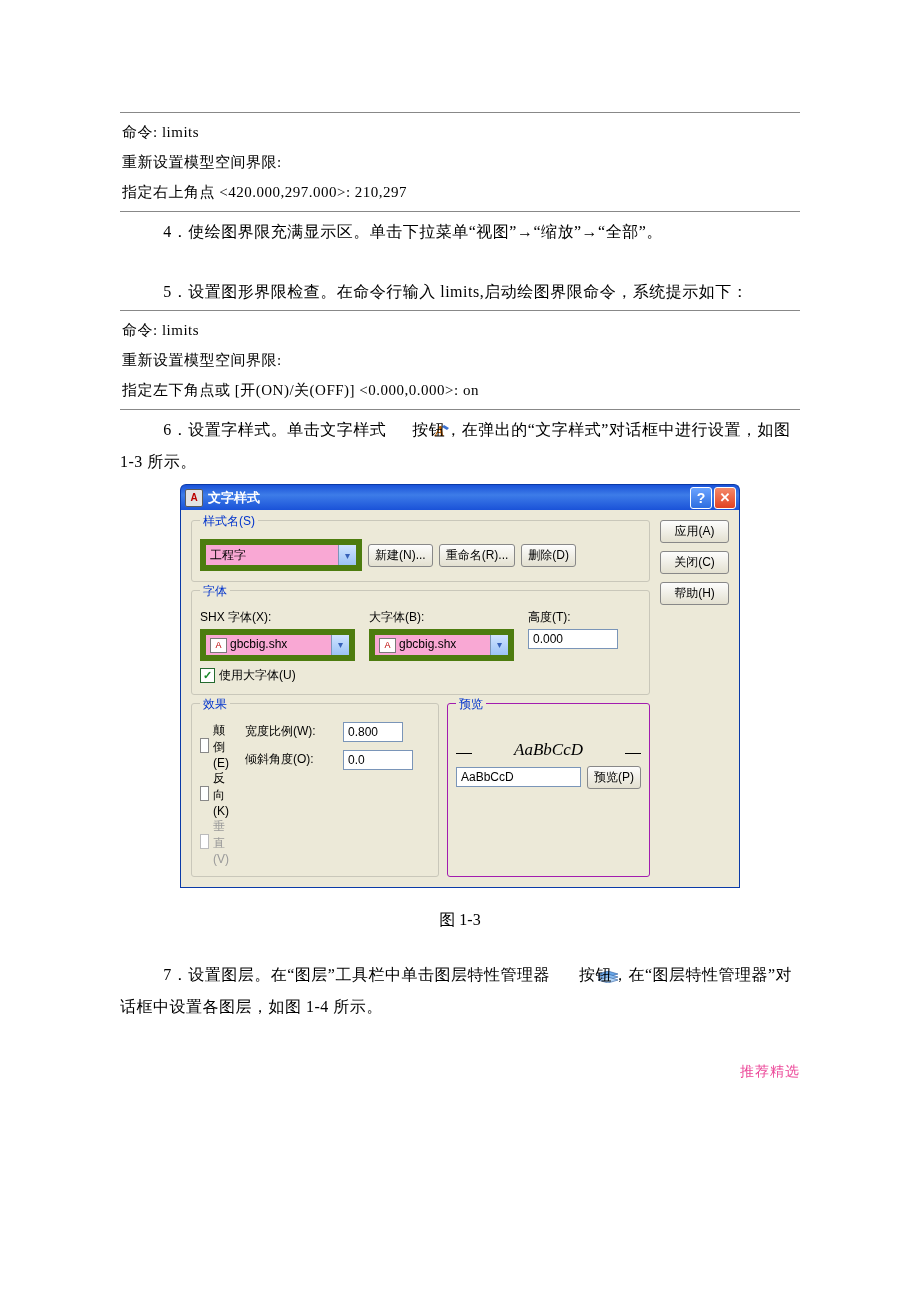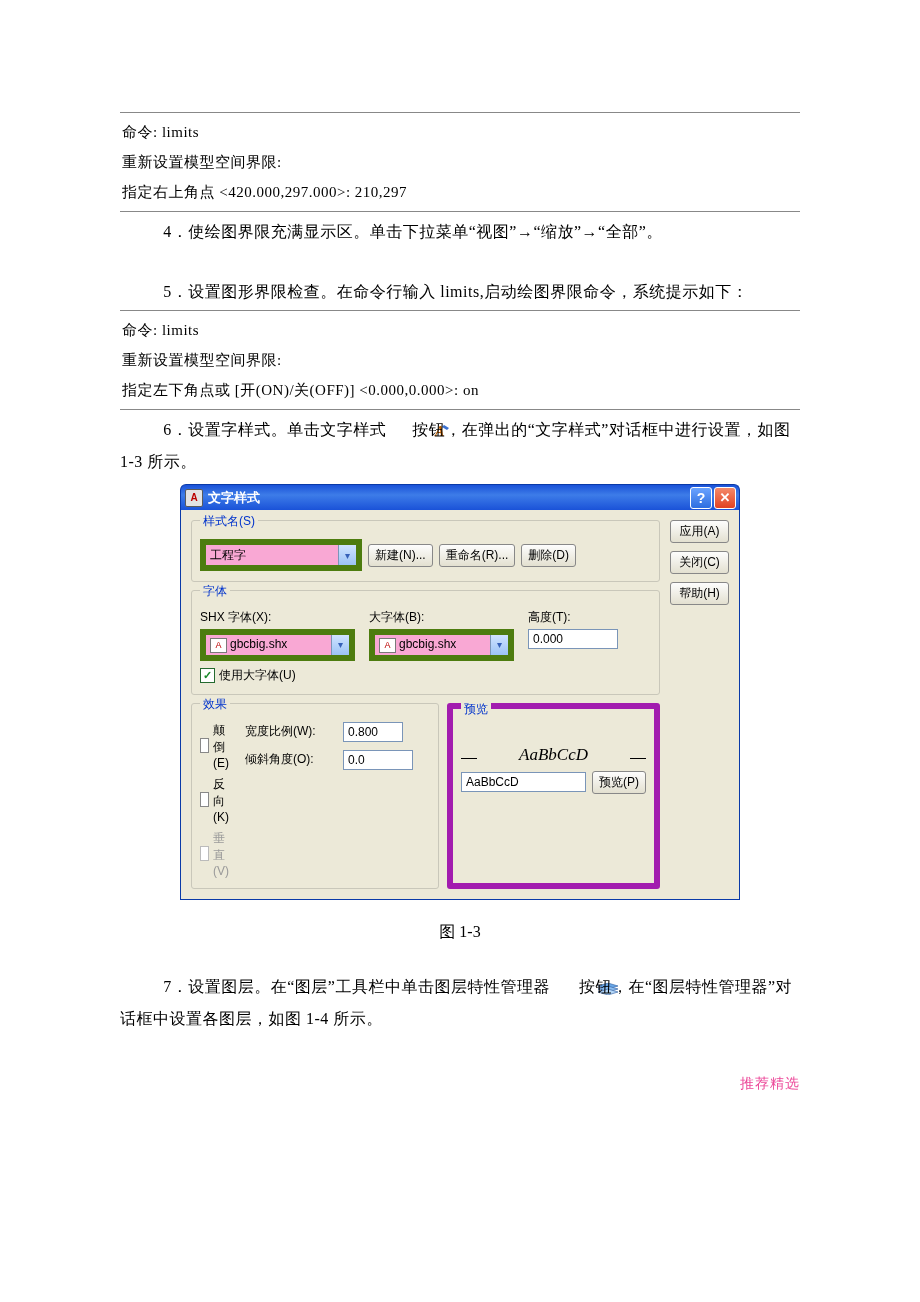--- a/index.html
+++ b/index.html
@@ -137,26 +137,26 @@
   .label { color:#000; font-size:12px; }
   .textbox {
     height:20px; border:1px solid #7a95b8; background:#fff;
     padding:2px 4px; font-size:12px; box-sizing:border-box;
   }
   .cb-row { display:flex; align-items:center; gap:4px; margin-top:6px;}
   .cb { width:13px;height:13px; border:1px solid #246a2f; background:#fff; display:flex;align-items:center;justify-content:center;}
   .cb.checked::after { content:"✓"; color:#1a8a2a; font-size:11px; font-weight:bold;}
   .cb.unchecked { border-color:#888; }
   .effects-row { display:flex; gap:10px; }
-  .effects-col-left { flex:1; display:flex; flex-direction:column; gap:6px;}
+  .effects-col-left { flex:1; display:flex; flex-direction:column; }
   .effects-col-mid { display:flex; flex-direction:column; gap:8px; width:185px;}
   .ef-input-row { display:flex; align-items:center; gap:6px;}
   .ef-label { width:92px; font-size:12px;}
   .preview-box {
-    border:6px solid #a21caf; border-radius:3px; position:relative;
+    border:1px solid #a21caf; border-radius:3px; position:relative;
     padding:18px 8px 8px 8px; background:#ece9d8;
     display:flex; flex-direction:column; gap:6px;
   }
   .preview-canvas {
     height:38px; border:none; display:flex; align-items:flex-end;
     justify-content:center; position:relative;
   }
   .preview-canvas .line-l, .preview-canvas .line-r {
     position:absolute; bottom:6px; width:16px; height:1px; background:#000;
   }

